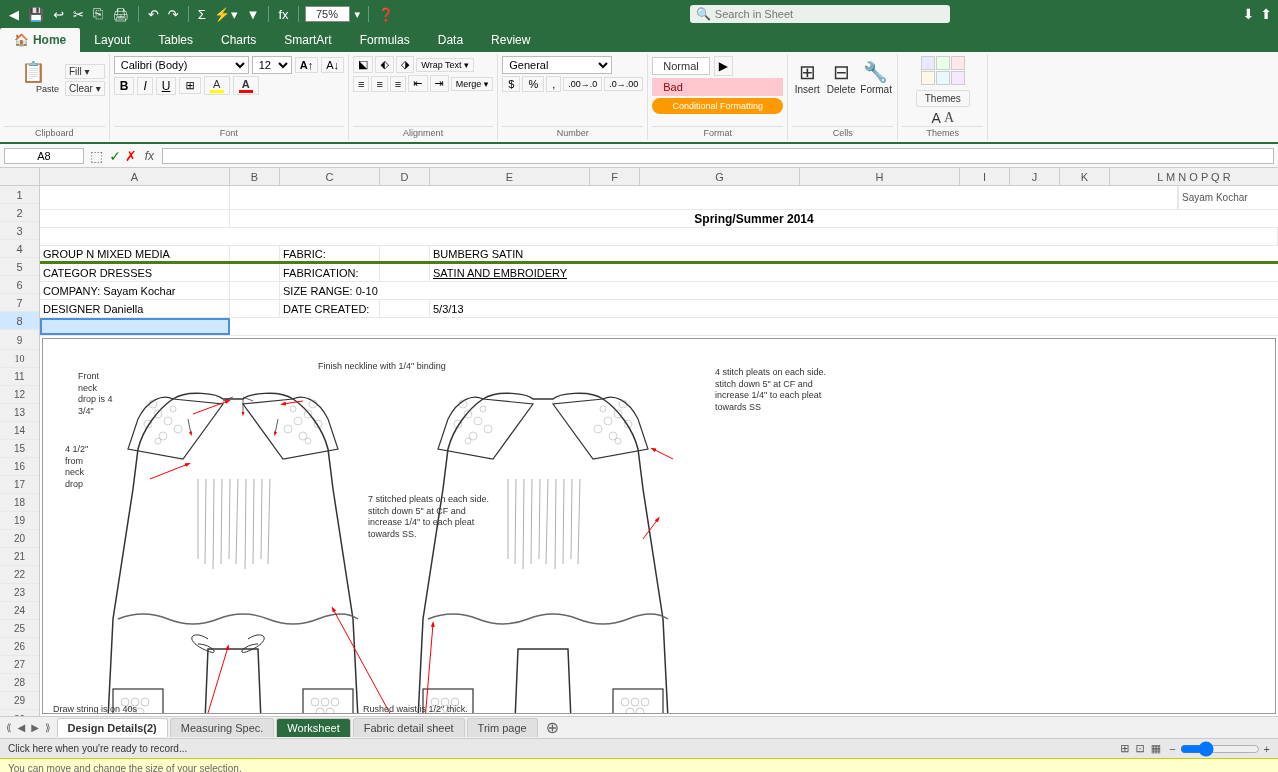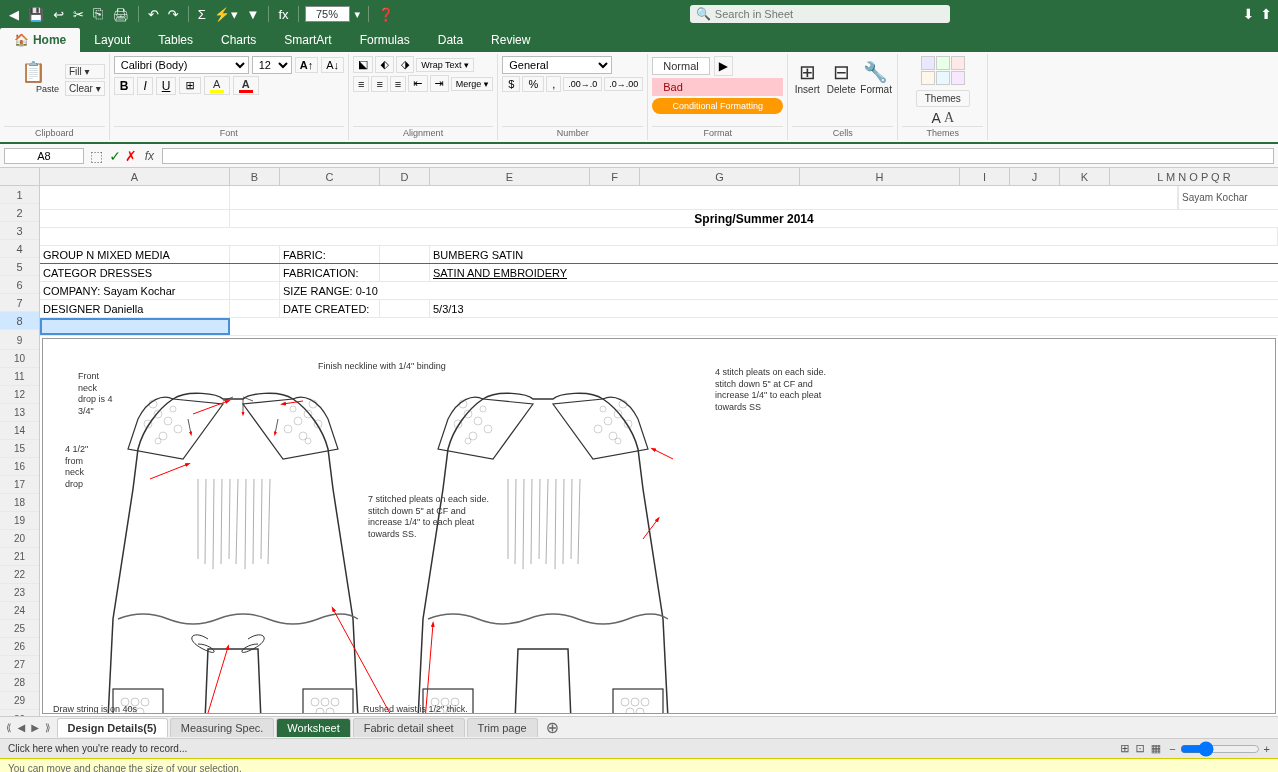--- a/index.html
+++ b/index.html
@@ -228,21 +228,21 @@
       <div style="font-size:11px;text-align:center;border-bottom:1px solid #e8e8e8;color:#555;display:flex;align-items:center;justify-content:center;cursor:pointer;background:#f0f0f0;min-height:18px;height:18px;">1</div>
       <div style="font-size:11px;text-align:center;border-bottom:1px solid #e8e8e8;color:#555;display:flex;align-items:center;justify-content:center;cursor:pointer;background:#f0f0f0;min-height:18px;height:18px;">2</div>
       <div style="font-size:11px;text-align:center;border-bottom:1px solid #e8e8e8;color:#555;display:flex;align-items:center;justify-content:center;cursor:pointer;background:#f0f0f0;min-height:18px;height:18px;">3</div>
       <div style="font-size:11px;text-align:center;border-bottom:1px solid #e8e8e8;color:#555;display:flex;align-items:center;justify-content:center;cursor:pointer;background:#f0f0f0;min-height:18px;height:18px;">4</div>
       <div style="font-size:11px;text-align:center;border-bottom:1px solid #e8e8e8;color:#555;display:flex;align-items:center;justify-content:center;cursor:pointer;background:#f0f0f0;min-height:18px;height:18px;">5</div>
       <div style="font-size:11px;text-align:center;border-bottom:1px solid #e8e8e8;color:#555;display:flex;align-items:center;justify-content:center;cursor:pointer;background:#f0f0f0;min-height:18px;height:18px;">6</div>
       <div style="font-size:11px;text-align:center;border-bottom:1px solid #e8e8e8;color:#555;display:flex;align-items:center;justify-content:center;cursor:pointer;background:#f0f0f0;min-height:18px;height:18px;">7</div>
       <div style="font-size:11px;text-align:center;border-bottom:1px solid #e8e8e8;color:#555;display:flex;align-items:center;justify-content:center;cursor:pointer;background:#d0e8ff;min-height:18px;height:18px;">8</div>
       <div style="font-size:10px;text-align:center;color:#555;background:#f0f0f0;flex:1;display:flex;flex-direction:column;justify-content:flex-start;padding-top:2px;">
         <div style="border-bottom:1px solid #e8e8e8;min-height:18px;display:flex;align-items:center;justify-content:center;">9</div>
-        <div style="border-bottom:1px solid #e8e8e8;min-height:18px;display:flex;align-items:center;justify-content:center;">10</div>
+        <div style="border-bottom:1px solid #e8e8e8;min-height:18px;display:flex;align-items:center;justify-content:center;font-family:Liberation Serif, serif;">10</div>
         <div style="border-bottom:1px solid #e8e8e8;min-height:18px;display:flex;align-items:center;justify-content:center;">11</div>
         <div style="border-bottom:1px solid #e8e8e8;min-height:18px;display:flex;align-items:center;justify-content:center;">12</div>
         <div style="border-bottom:1px solid #e8e8e8;min-height:18px;display:flex;align-items:center;justify-content:center;">13</div>
         <div style="border-bottom:1px solid #e8e8e8;min-height:18px;display:flex;align-items:center;justify-content:center;">14</div>
         <div style="border-bottom:1px solid #e8e8e8;min-height:18px;display:flex;align-items:center;justify-content:center;">15</div>
         <div style="border-bottom:1px solid #e8e8e8;min-height:18px;display:flex;align-items:center;justify-content:center;">16</div>
         <div style="border-bottom:1px solid #e8e8e8;min-height:18px;display:flex;align-items:center;justify-content:center;">17</div>
         <div style="border-bottom:1px solid #e8e8e8;min-height:18px;display:flex;align-items:center;justify-content:center;">18</div>
         <div style="border-bottom:1px solid #e8e8e8;min-height:18px;display:flex;align-items:center;justify-content:center;">19</div>
         <div style="border-bottom:1px solid #e8e8e8;min-height:18px;display:flex;align-items:center;justify-content:center;">20</div>
@@ -275,21 +275,21 @@
         <div style="font-size:11px;border-right:1px solid #e8e8e8;padding:1px 3px;overflow:hidden;cursor:cell;background:white;display:flex;align-items:center;width:190px;min-width:190px;"></div>
         <div style="font-size:12px;font-weight:bold;padding:1px 3px;cursor:cell;background:white;display:flex;align-items:center;justify-content:center;flex:1;">
           <span>Spring/Summer 2014</span>
         </div>
       </div>
 
       <div style="display:flex;border-bottom:1px solid #e8e8e8;min-height:18px;height:18px;">
         <div style="flex:1;cursor:cell;background:white;border-right:1px solid #e8e8e8;"></div>
       </div>
 
-      <div style="display:flex;border-bottom:1px solid #4d7c0f;min-height:18px;height:18px;">
+      <div style="display:flex;border-bottom:3px solid #4d7c0f;min-height:18px;height:18px;">
         <div style="font-size:11px;border-right:1px solid #e8e8e8;padding:1px 3px;overflow:hidden;white-space:nowrap;cursor:cell;background:white;display:flex;align-items:center;width:190px;min-width:190px;">GROUP N MIXED MEDIA</div>
         <div style="font-size:11px;border-right:1px solid #e8e8e8;padding:1px 3px;cursor:cell;background:white;width:50px;min-width:50px;"></div>
         <div style="font-size:11px;border-right:1px solid #e8e8e8;padding:1px 3px;cursor:cell;background:white;width:100px;min-width:100px;display:flex;align-items:center;">FABRIC:</div>
         <div style="font-size:11px;border-right:1px solid #e8e8e8;padding:1px 3px;cursor:cell;background:white;width:50px;min-width:50px;"></div>
         <div style="font-size:11px;padding:1px 3px;cursor:cell;background:white;flex:1;display:flex;align-items:center;">BUMBERG SATIN</div>
       </div>
 
       <div style="display:flex;border-bottom:1px solid #e8e8e8;min-height:18px;height:18px;">
         <div style="font-size:11px;border-right:1px solid #e8e8e8;padding:1px 3px;overflow:hidden;white-space:nowrap;cursor:cell;background:white;display:flex;align-items:center;width:190px;min-width:190px;">CATEGOR DRESSES</div>
         <div style="font-size:11px;border-right:1px solid #e8e8e8;padding:1px 3px;cursor:cell;background:white;width:50px;min-width:50px;"></div>
@@ -519,21 +519,21 @@
   </div>
 </div>
 
 <div style="display:flex;align-items:center;background:#f0f0f0;border-top:1px solid #ccc;height:22px;">
   <div style="display:flex;align-items:center;gap:2px;padding:0 4px;">
     <button style="background:none;border:none;cursor:pointer;font-size:10px;color:#666;padding:0 2px;">⟪</button>
     <button style="background:none;border:none;cursor:pointer;font-size:10px;color:#666;padding:0 2px;">◀</button>
     <button style="background:none;border:none;cursor:pointer;font-size:10px;color:#666;padding:0 2px;">▶</button>
     <button style="background:none;border:none;cursor:pointer;font-size:10px;color:#666;padding:0 2px;">⟫</button>
   </div>
-  <div style="padding:3px 10px;font-size:11px;border:1px solid #ccc;border-bottom:none;background:white;cursor:pointer;margin-right:2px;border-radius:3px 3px 0 0;color:#333;font-weight:bold;">Design Details(5)</div>
+  <div style="padding:3px 10px;font-size:11px;border:1px solid #ccc;border-bottom:none;background:white;cursor:pointer;margin-right:2px;border-radius:3px 3px 0 0;color:#333;font-weight:bold;">Design Details(2)</div>
   <div style="padding:3px 10px;font-size:11px;border:1px solid #ccc;border-bottom:none;background:#e0e0e0;cursor:pointer;margin-right:2px;border-radius:3px 3px 0 0;color:#444;">Measuring Spec.</div>
   <div style="padding:3px 10px;font-size:11px;border:1px solid #ccc;border-bottom:none;background:#2a6c3e;cursor:pointer;margin-right:2px;border-radius:3px 3px 0 0;color:white;">Worksheet</div>
   <div style="padding:3px 10px;font-size:11px;border:1px solid #ccc;border-bottom:none;background:#e0e0e0;cursor:pointer;margin-right:2px;border-radius:3px 3px 0 0;color:#444;">Fabric detail sheet</div>
   <div style="padding:3px 10px;font-size:11px;border:1px solid #ccc;border-bottom:none;background:#e0e0e0;cursor:pointer;margin-right:2px;border-radius:3px 3px 0 0;color:#444;">Trim page</div>
   <button style="background:none;border:none;cursor:pointer;font-size:16px;color:#666;padding:0 6px;line-height:1;">⊕</button>
 </div>
 
 <div style="display:flex;align-items:center;background:#e8e8e8;border-top:1px solid #ccc;height:20px;padding:0 8px;font-size:10px;color:#555;">
   <span style="flex:1;color:#333;">Click here when you're ready to record...</span>
   <div style="display:flex;gap:6px;align-items:center;">

